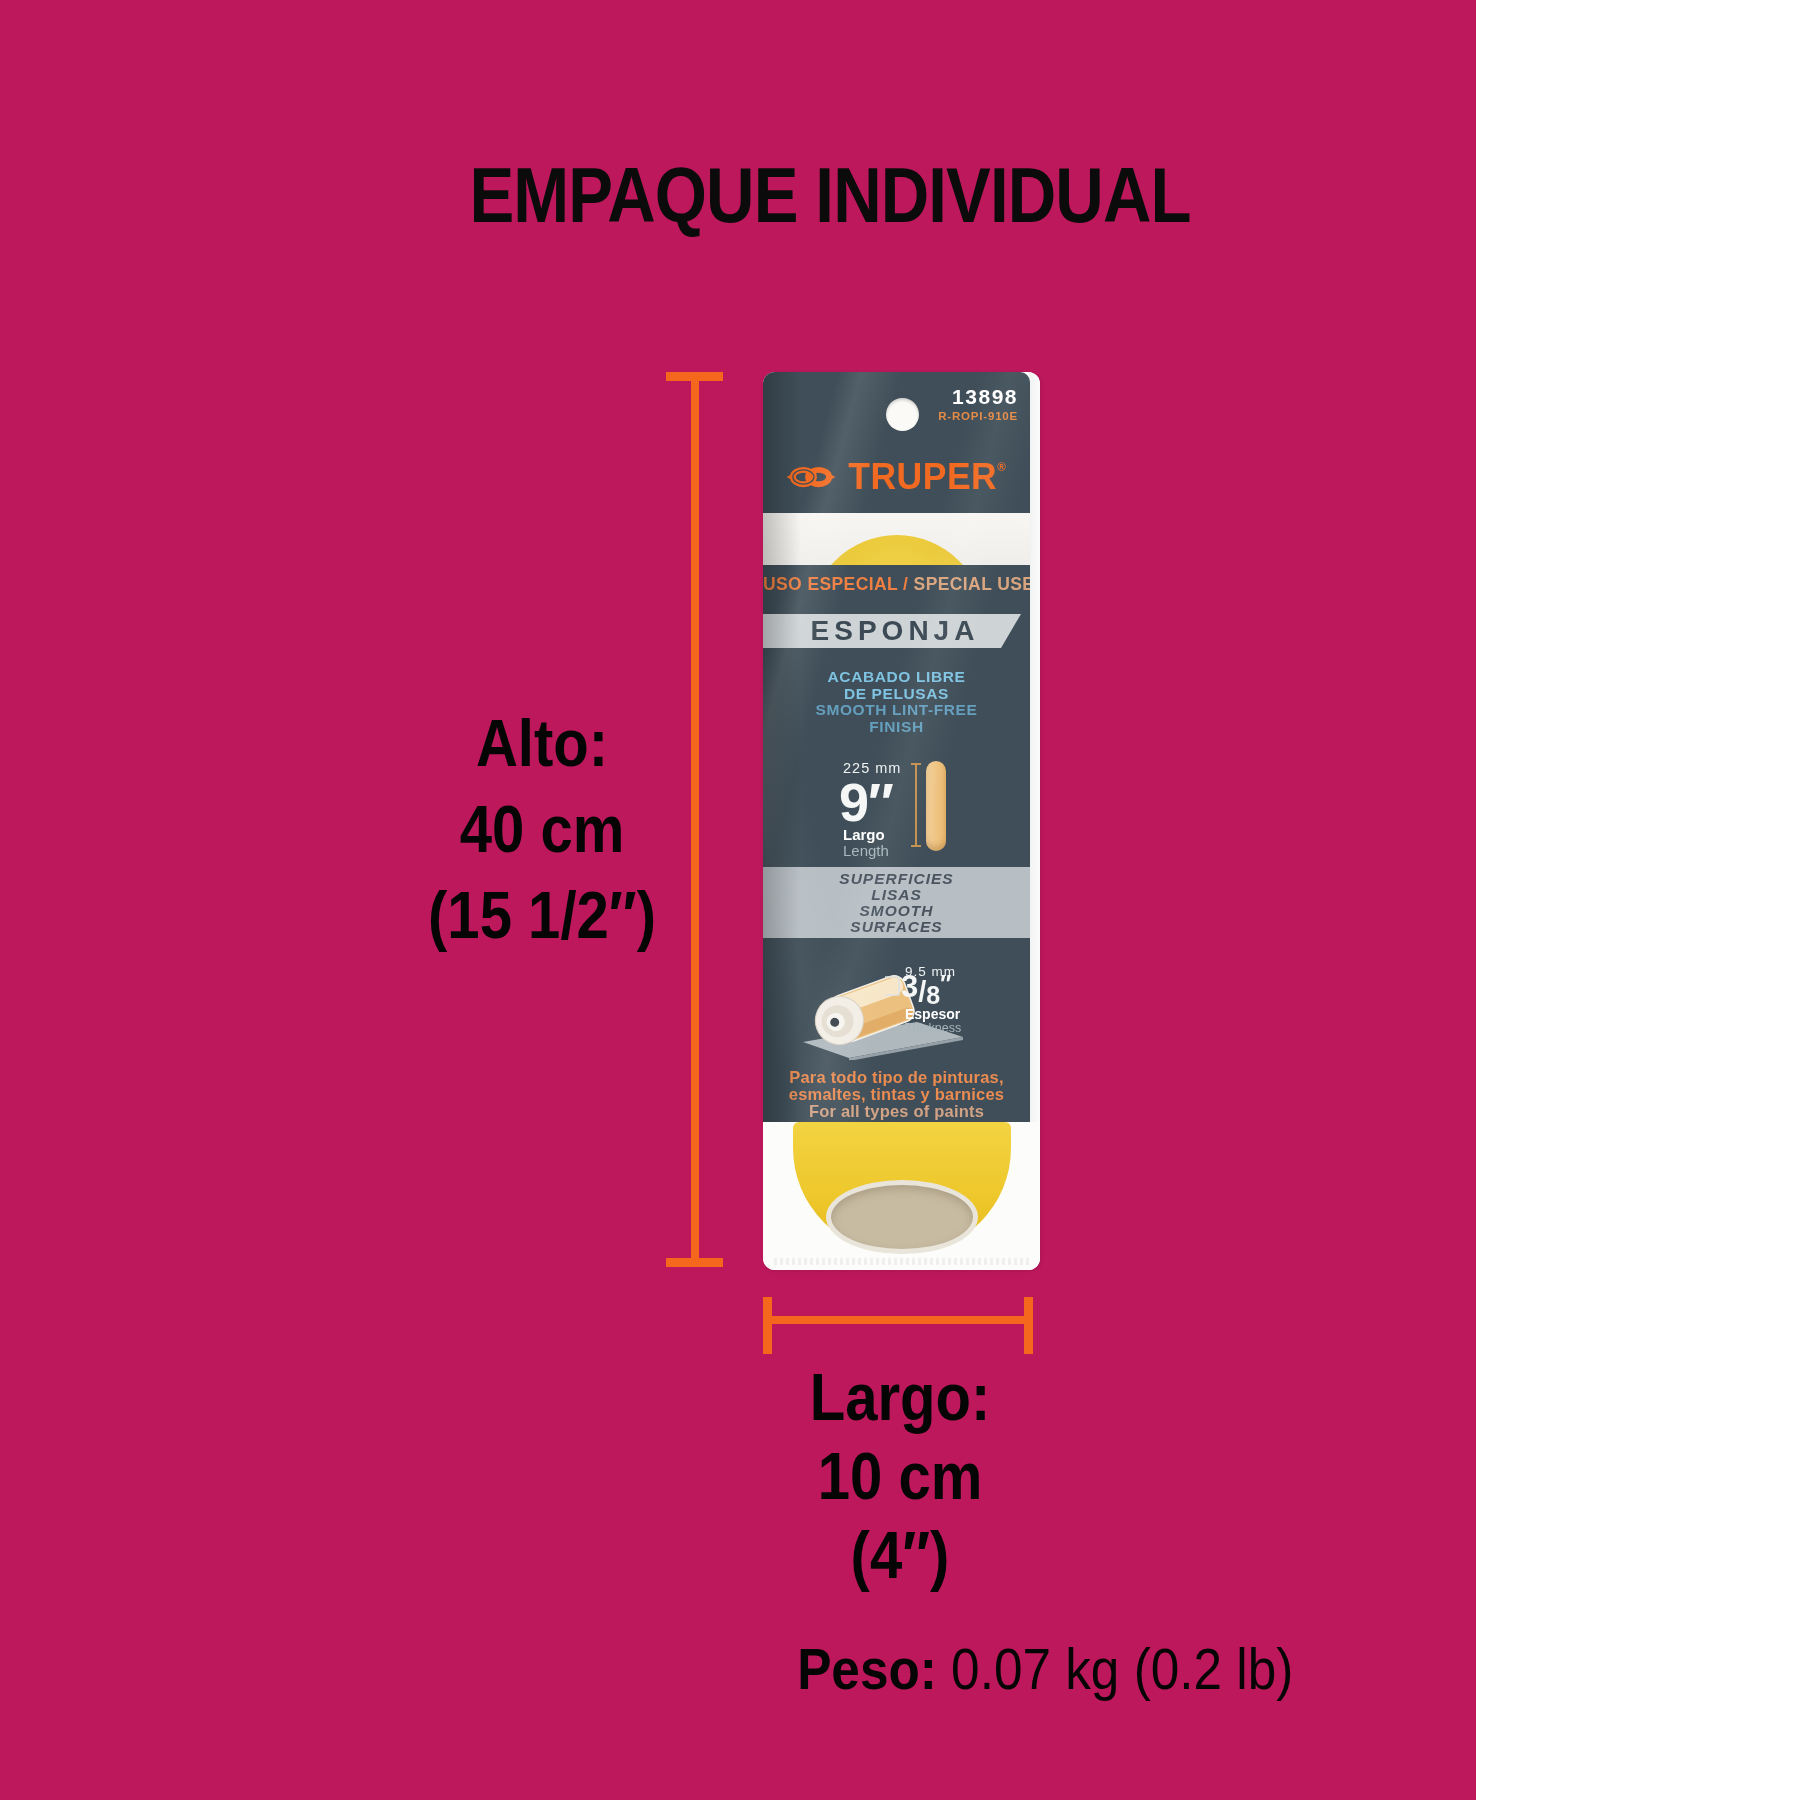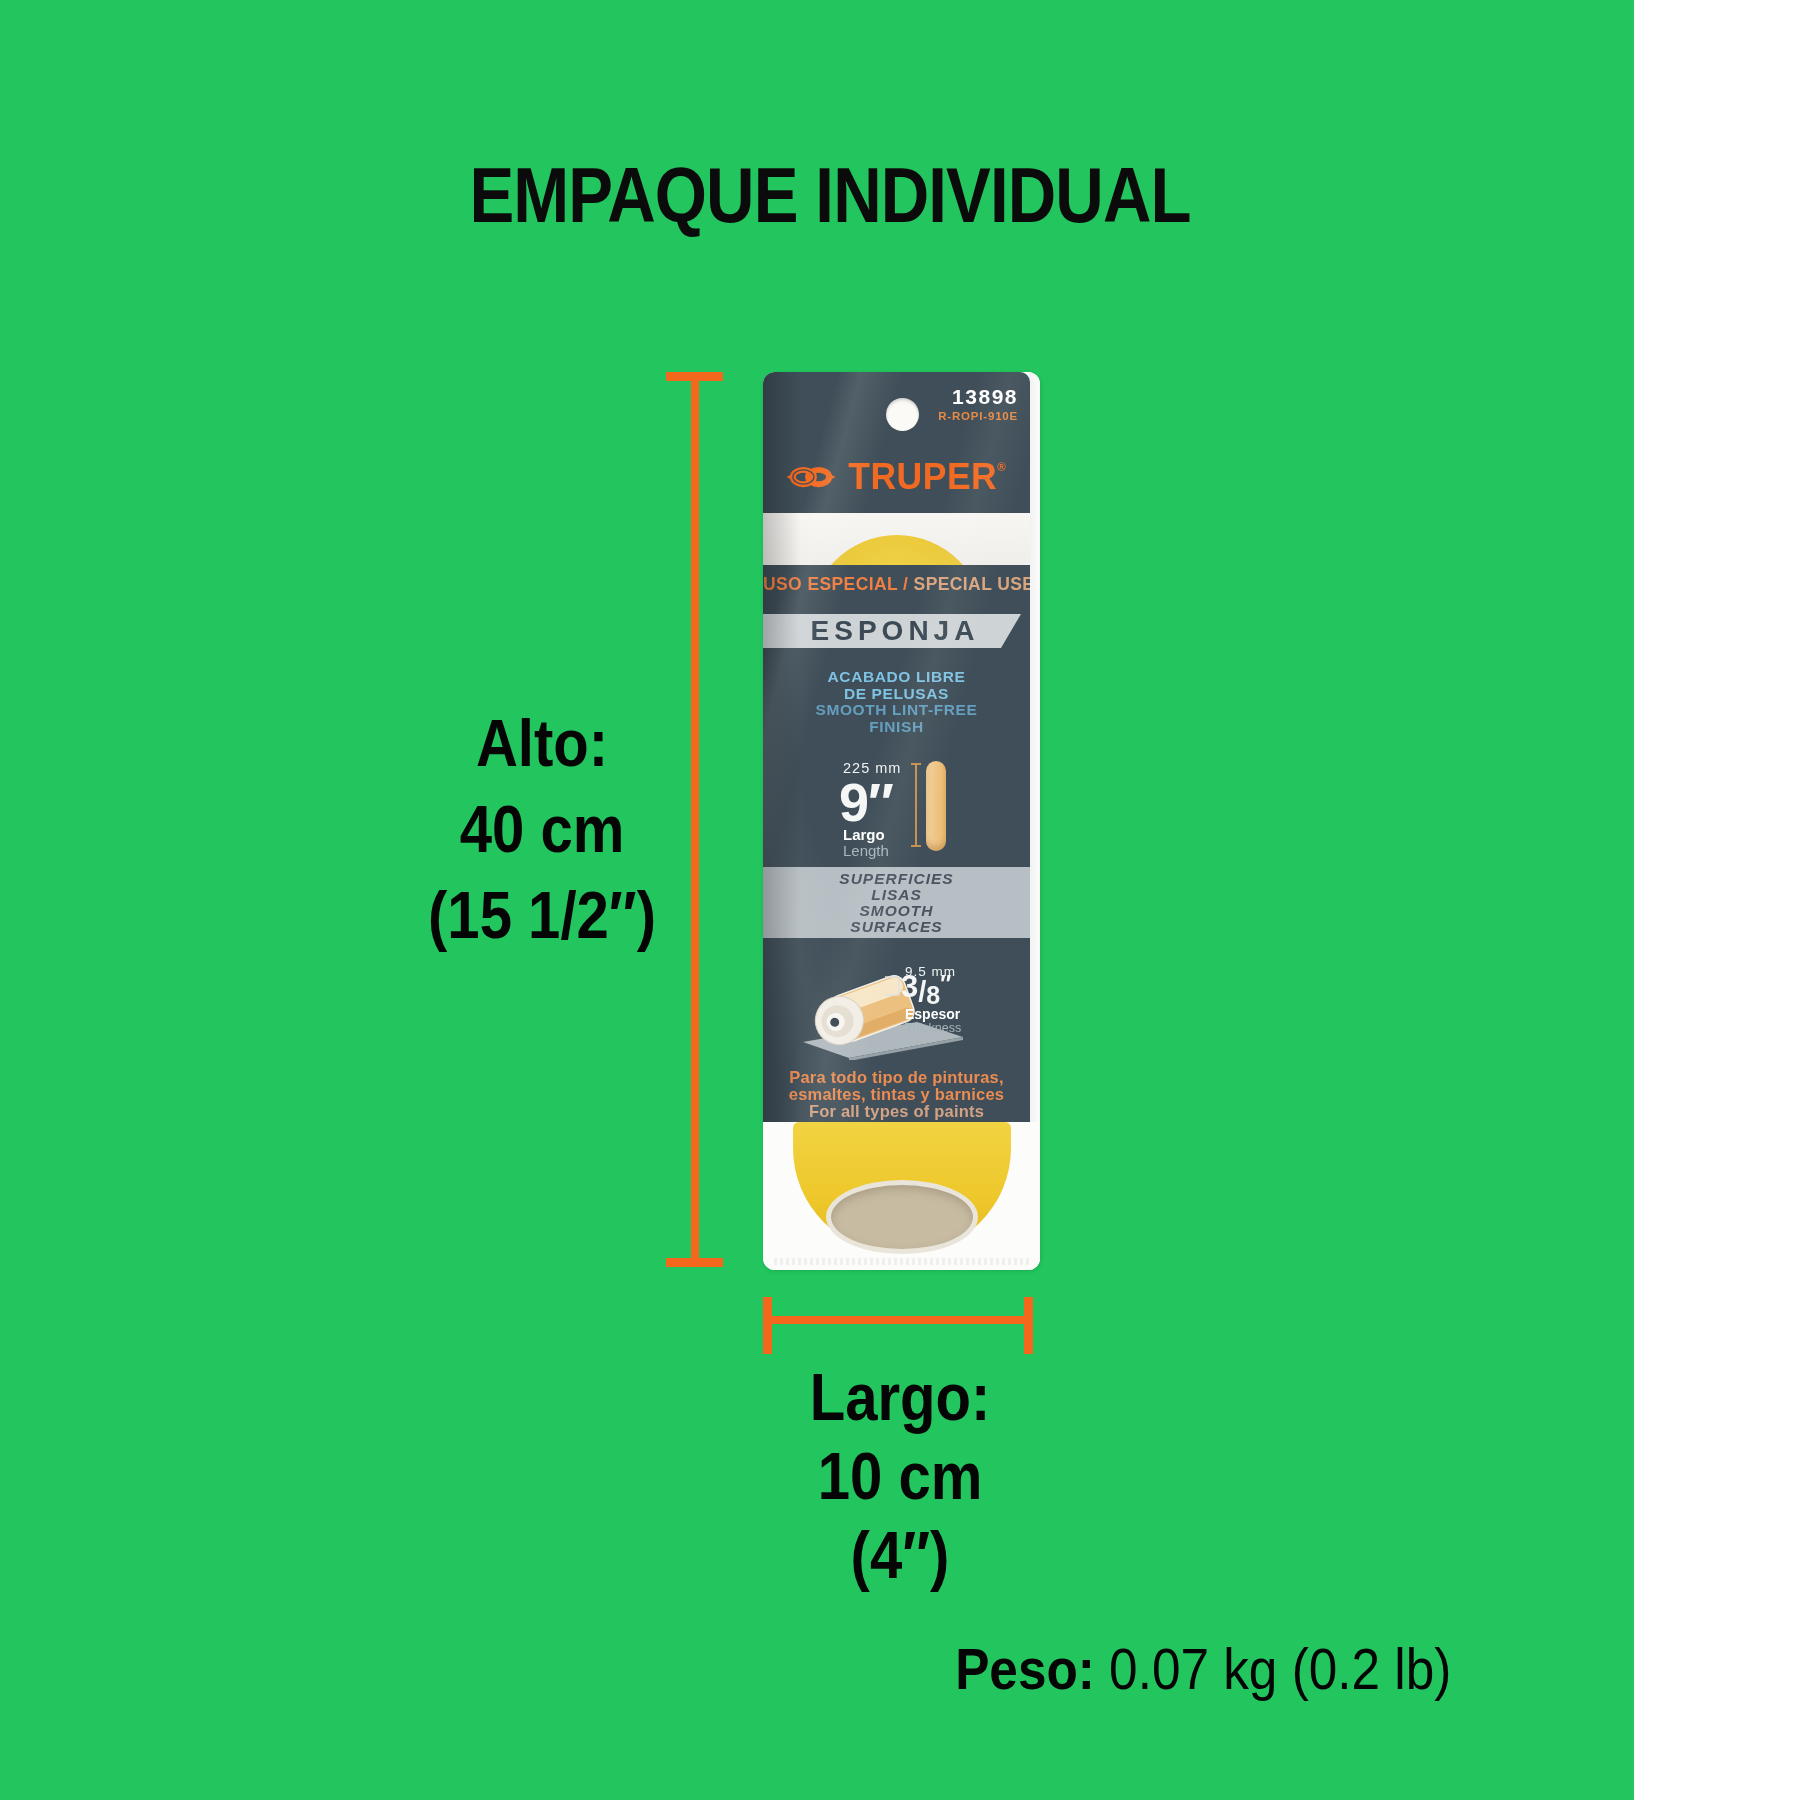--- a/index.html
+++ b/index.html
@@ -1,17 +1,17 @@
 <!DOCTYPE html>
 <html><head>
 <meta charset="utf-8">
 <style>
   html,body{margin:0;padding:0;background:#fff;}
   #canvas{
-    position:relative;width:1634px;height:1800px;background:#22c55e;overflow:hidden;
+    position:relative;width:1476px;height:1800px;background:#be185d;overflow:hidden;
     font-family:"Liberation Sans","DejaVu Sans",sans-serif;color:#000;
   }
   
   .page-title{
     position:absolute;left:830px;top:150px;margin:0;white-space:nowrap;
     font-size:78px;font-weight:700;letter-spacing:-1px;color:#0b0b0b;
     transform:translateX(-50%) scaleX(.86);transform-origin:center;
   }
   .dim-label{
     position:absolute;text-align:center;font-weight:700;color:#050505;

